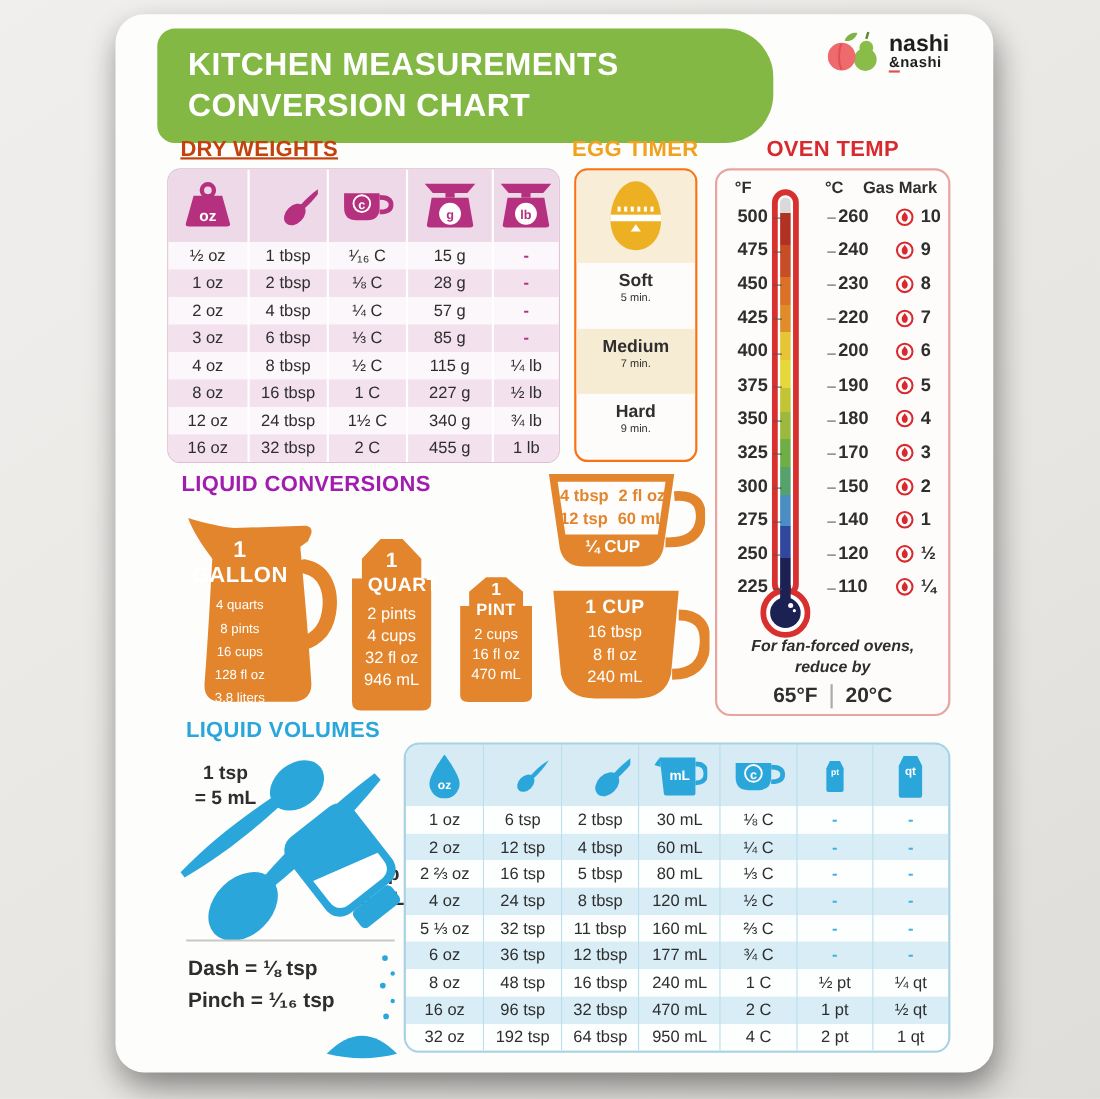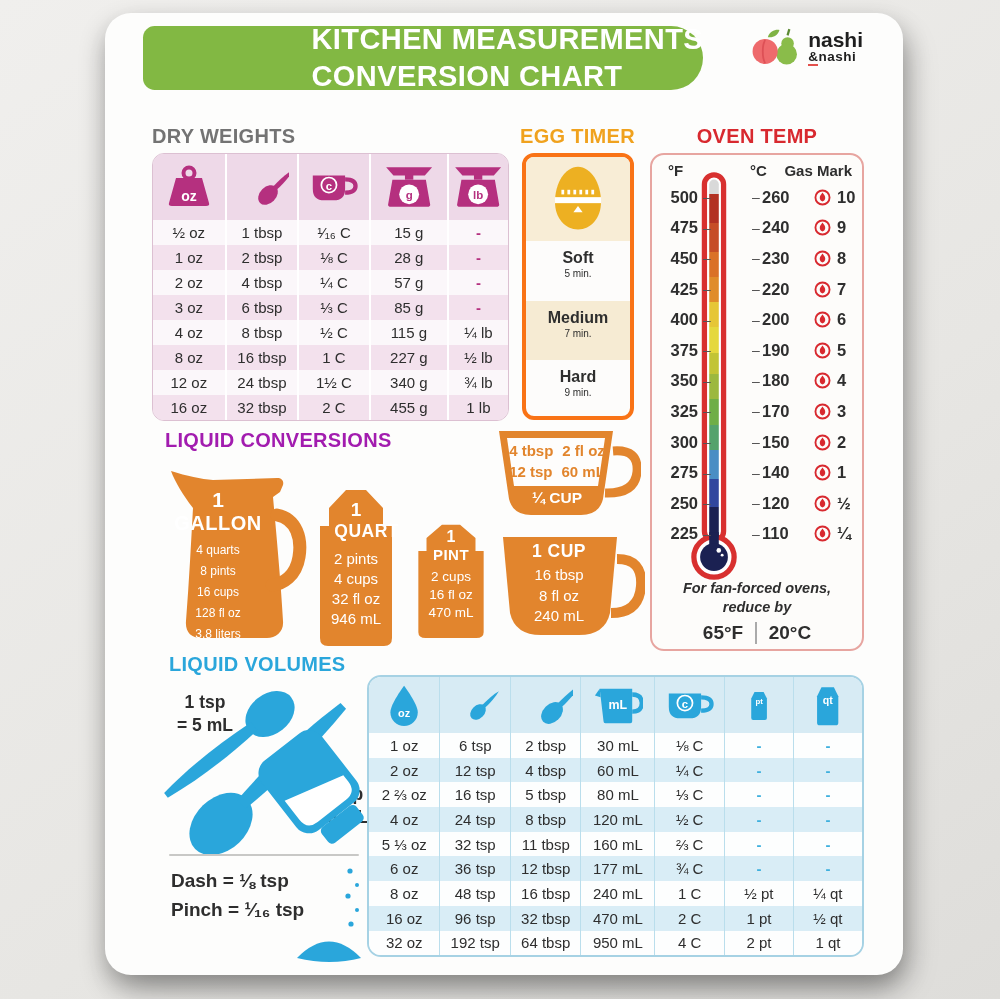--- a/index.html
+++ b/index.html
@@ -3,30 +3,30 @@
 <meta charset="utf-8">
 <style>
   html,body{margin:0;padding:0;width:1000px;height:999px;overflow:hidden;
     font-family:"Liberation Sans","DejaVu Sans",sans-serif;color:#2e2e2e;}
   .page{position:relative;width:1000px;height:999px;
     background:linear-gradient(145deg,#f0efed 0%,#e7e6e3 60%,#deddda 100%);}
   .card{position:absolute;left:105px;top:13px;width:798px;height:962px;background:#fdfdfc;
     border-radius:26px;box-shadow:0 12px 26px rgba(0,0,0,.30),10px 16px 34px -8px rgba(0,0,0,.22);}
 
   
-  .banner{position:absolute;left:38px;top:13px;width:560px;height:64px;background:#82b843;
-    border-radius:16px 44px 44px 16px;display:flex;align-items:center;padding-left:28px;box-sizing:border-box;justify-content:flex-end;}
+  .banner{position:absolute;left:38px;top:13px;width:560px;height:104px;background:#82b843;
+    border-radius:16px 44px 44px 16px;display:flex;align-items:center;padding-left:28px;box-sizing:border-box;}
   .banner-title{color:#fff;font-weight:700;font-size:29px;line-height:37px;letter-spacing:.4px;}
   .logo{position:absolute;right:40px;top:12px;display:flex;align-items:center;gap:7px;}
   .logo-text .l1{font-size:21px;font-weight:700;line-height:19px;color:#1e1e1e;}
   .logo-text .l2{font-size:13.5px;font-weight:700;letter-spacing:.5px;color:#1e1e1e;}
   .logo-text .amp{border-bottom:2.5px solid #e2504c;padding-bottom:0px;}
 
   .sec-title{position:absolute;font-size:20px;font-weight:700;letter-spacing:.3px;}
-  .st-dry{left:47px;top:112px;color:#737373;}
+  .st-dry{left:59px;top:112px;color:#c2410c;text-decoration:underline;}
   .st-egg{left:415px;top:112px;color:#f0a21e;}
   .st-oven{left:545px;top:112px;width:214px;text-align:center;color:#d8292f;}
   .st-lc{left:60px;top:416px;color:#a21caf;}
   .st-lv{left:64px;top:640px;color:#2aa6db;}
 
   
   .gtable{position:absolute;box-sizing:border-box;overflow:hidden;}
   .t-head{display:grid;align-items:center;}
   .t-hcell{display:flex;align-items:center;justify-content:center;height:100%;}
   .t-row{display:grid;}
@@ -40,21 +40,21 @@
   #dryTable .t-cell.dash{color:#b5307f;font-weight:700;}
 
   #lvTable{left:262px;top:662px;width:497px;border:2px solid #a6d2e4;border-radius:14px;background:#fdfefe;}
   #lvTable .t-head{grid-template-columns:14.3% 14.3% 14.3% 15% 14.1% 14% 14%;height:56px;background:#d7ebf4;}
   #lvTable .t-row{grid-template-columns:14.3% 14.3% 14.3% 15% 14.1% 14% 14%;height:24.7px;background:#fdfefe;}
   #lvTable .t-row.alt{background:#d9edf6;}
   #lvTable .t-hcell+.t-hcell,#lvTable .t-cell+.t-cell{border-left:1.5px solid #badeec;}
   #lvTable .t-cell.dash{color:#3fb0de;font-weight:700;}
 
   
-  #eggBox{position:absolute;left:417px;top:140px;width:112px;height:267px;border:4px solid #f97316;
+  #eggBox{position:absolute;left:417px;top:140px;width:112px;height:267px;border:2px solid #f97316;
     border-radius:12px;background:#fdfcfb;overflow:hidden;box-sizing:border-box;}
   .egg-icon-area{height:84px;background:#f8edd6;display:flex;align-items:center;justify-content:center;}
   .egg-row{height:59.5px;text-align:center;padding-top:8px;box-sizing:border-box;}
   .egg-row.alt{background:#f6ebd3;}
   .egg-name{font-size:16px;font-weight:700;}
   .egg-time{font-size:10px;margin-top:1px;}
 
   
   #ovenBox{position:absolute;left:545px;top:140px;width:214px;height:498px;border:2px solid #e7a5a0;
     border-radius:14px;background:#fdfcfa;box-sizing:border-box;}

